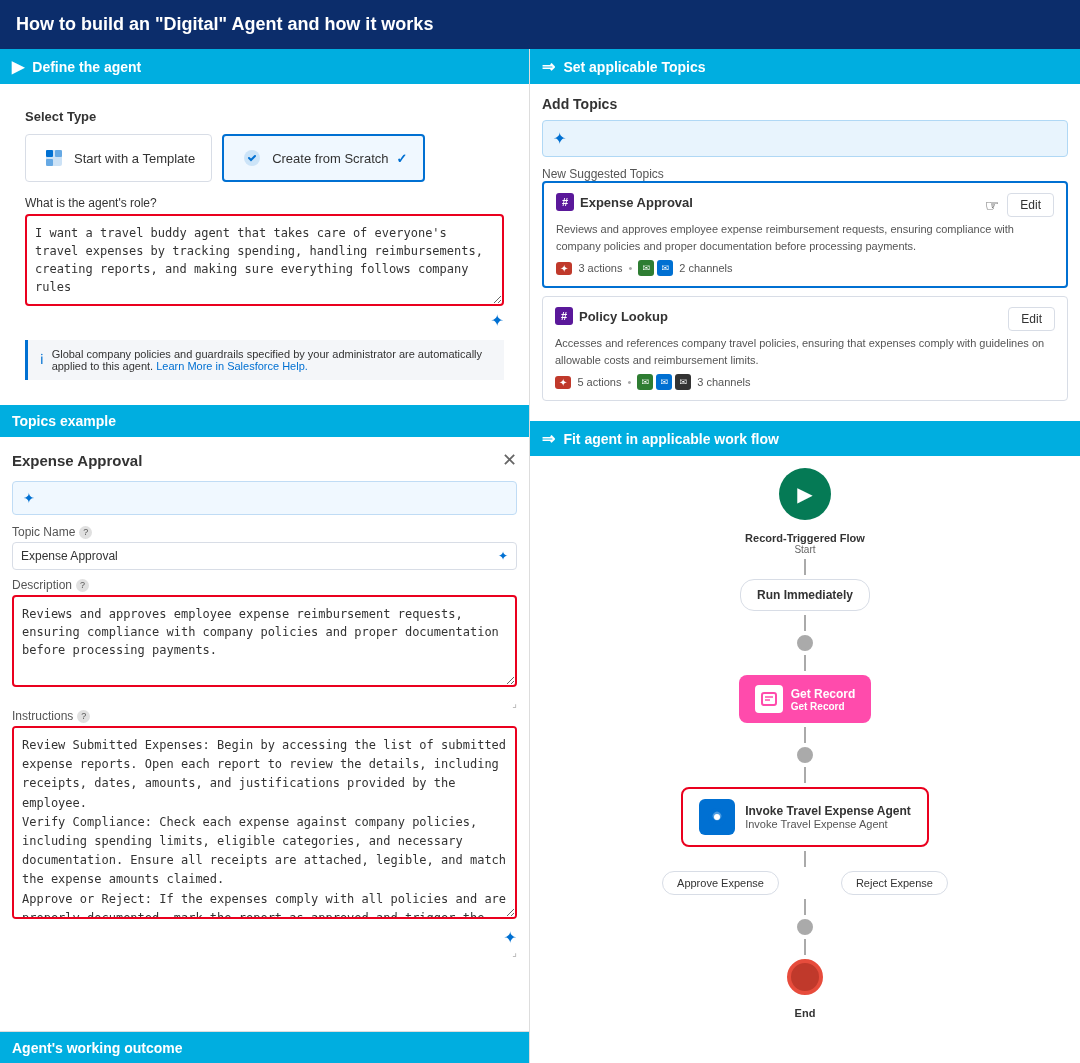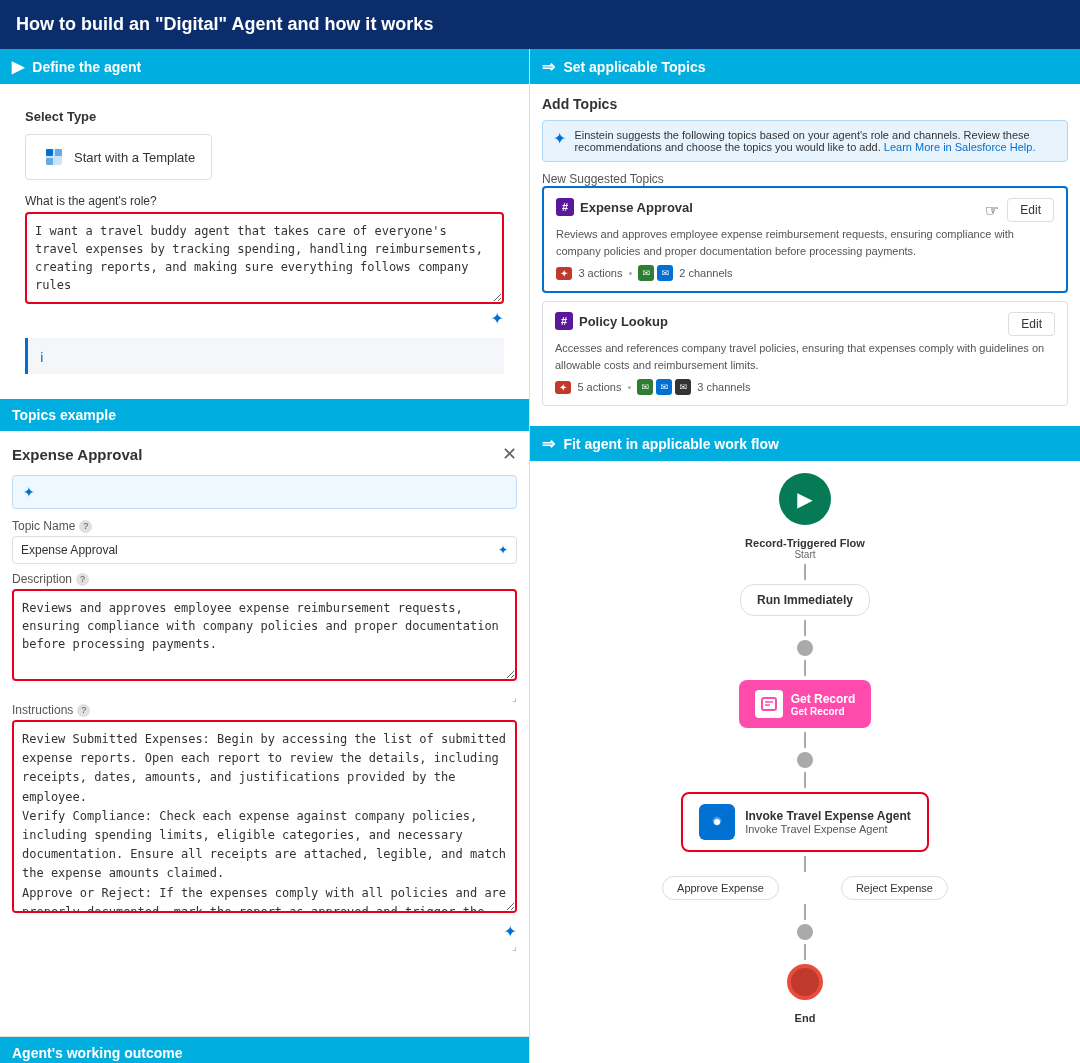--- a/index.html
+++ b/index.html
@@ -565,28 +565,42 @@
           <span class="btn-icon">
             <svg width="20" height="20" viewBox="0 0 20 20" fill="none">
               <rect x="2" y="2" width="16" height="16" rx="2" fill="#0070d2" opacity="0.2"></rect>
               <rect x="2" y="2" width="7" height="7" rx="1" fill="#0070d2"></rect>
               <rect x="11" y="2" width="7" height="7" rx="1" fill="#0070d2" opacity="0.5"></rect>
               <rect x="2" y="11" width="7" height="7" rx="1" fill="#0070d2" opacity="0.5"></rect>
             </svg>
           </span>
           <span>Start with a Template</span>
         </button>
+        <button class="type-btn selected">
+          <span class="btn-icon">
+            <svg width="20" height="20" viewBox="0 0 20 20" fill="none">
+              <circle cx="10" cy="10" r="8" fill="#0070d2" opacity="0.15"></circle>
+              <path d="M7 10 L9 12 L13 8" stroke="#0070d2" stroke-width="2" stroke-linecap="round"></path>
+            </svg>
+          </span>
+          <span>Create from Scratch</span>
+          <span class="checkmark">✓</span>
+        </button>
       </div>
 
       <div class="role-label">What is the agent's role?</div>
       <textarea class="role-textarea" rows="4" style="">I want a travel buddy agent that takes care of everyone's travel expenses by tracking spending, handling reimbursements, creating reports, and making sure everything follows company rules</textarea>
       <div class="plus-icon-right">✦</div>
 
       <div class="info-box">
         <span class="info-icon">ℹ</span>
+        <span>
+          <span>Global company policies and guardrails specified by your administrator are automatically applied to this agent.</span>
+          <a href="#">Learn More in Salesforce Help.</a>
+        </span>
       </div>
     </div>
 
     <div class="section-header cyan">
       <span>Topics example</span>
     </div>
 
     <div class="topics-example-section">
       <div class="expense-approval-header">
         <span class="expense-title">Expense Approval</span>
@@ -630,24 +644,20 @@
     <div class="section-header" style="background:#00aee0;">
       <span class="arrow-icon">⇒</span>
       <span>Set applicable Topics</span>
     </div>
 
     <div class="right-content">
       <div class="add-topics-title">Add Topics</div>
 
       <div class="einstein-suggest">
         <span style="color:#0070d2;font-size:16px;flex-shrink:0;">✦</span>
-        <span>
-          <span>Einstein suggests the following topics based on your agent's role and channels. Review these recommendations and choose the topics you would like to add.</span>
-          <a href="#">Learn More in Salesforce Help.</a>
-        </span>
       </div>
 
       <div class="suggested-label">New Suggested Topics</div>
 
       <div class="topic-card highlighted">
         <div class="topic-card-header">
           <div class="topic-name">
             <span class="hash-icon">#</span>
             <span>Expense Approval</span>
           </div>

